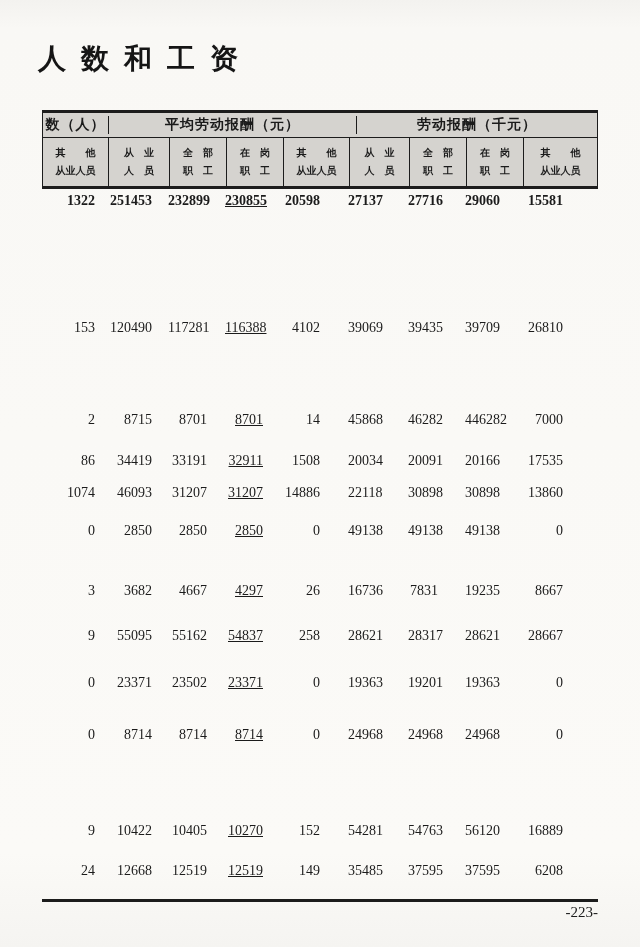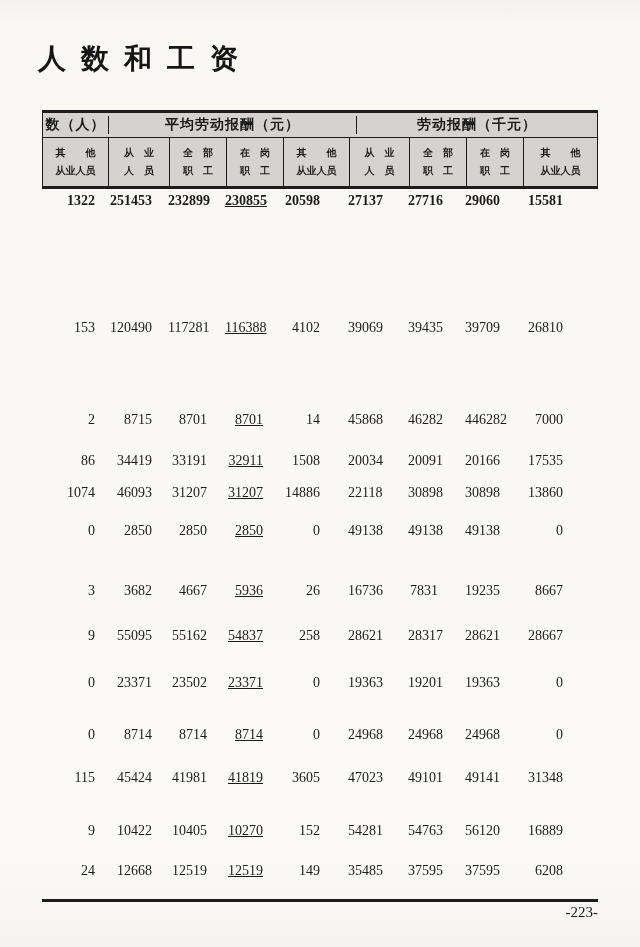--- a/index.html
+++ b/index.html
@@ -222,21 +222,21 @@
           <span class="cell">0</span>
           <span class="cell">49138</span>
           <span class="cell">49138</span>
           <span class="cell">49138</span>
           <span class="cell">0</span>
         </div>
         <div class="row" style="top: 394px;">
           <span class="cell">3</span>
           <span class="cell">3682</span>
           <span class="cell">4667</span>
-          <span class="cell">5936</span>
+          <span class="cell">4297</span>
           <span class="cell">26</span>
           <span class="cell">16736</span>
           <span class="cell">7831</span>
           <span class="cell">19235</span>
           <span class="cell">8667</span>
         </div>
         <div class="row" style="top: 439px;">
           <span class="cell">9</span>
           <span class="cell">55095</span>
           <span class="cell">55162</span>
@@ -262,31 +262,20 @@
           <span class="cell">0</span>
           <span class="cell">8714</span>
           <span class="cell">8714</span>
           <span class="cell">8714</span>
           <span class="cell">0</span>
           <span class="cell">24968</span>
           <span class="cell">24968</span>
           <span class="cell">24968</span>
           <span class="cell">0</span>
         </div>
-        <div class="row" style="top: 581px;">
-          <span class="cell">115</span>
-          <span class="cell">45424</span>
-          <span class="cell">41981</span>
-          <span class="cell">41819</span>
-          <span class="cell">3605</span>
-          <span class="cell">47023</span>
-          <span class="cell">49101</span>
-          <span class="cell">49141</span>
-          <span class="cell">31348</span>
-        </div>
         <div class="row" style="top: 634px;">
           <span class="cell">9</span>
           <span class="cell">10422</span>
           <span class="cell">10405</span>
           <span class="cell">10270</span>
           <span class="cell">152</span>
           <span class="cell">54281</span>
           <span class="cell">54763</span>
           <span class="cell">56120</span>
           <span class="cell">16889</span>

